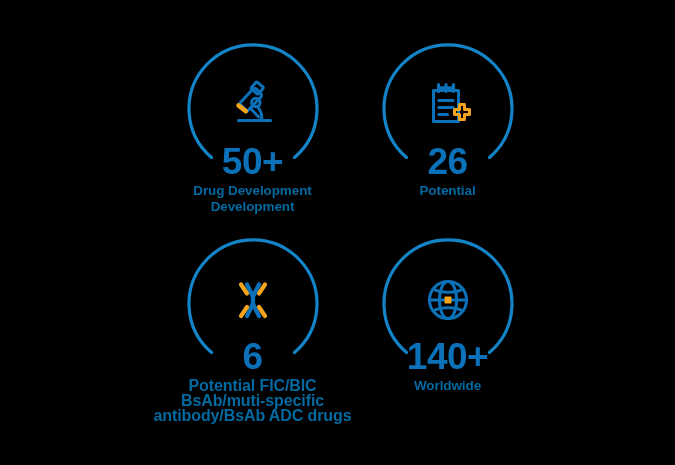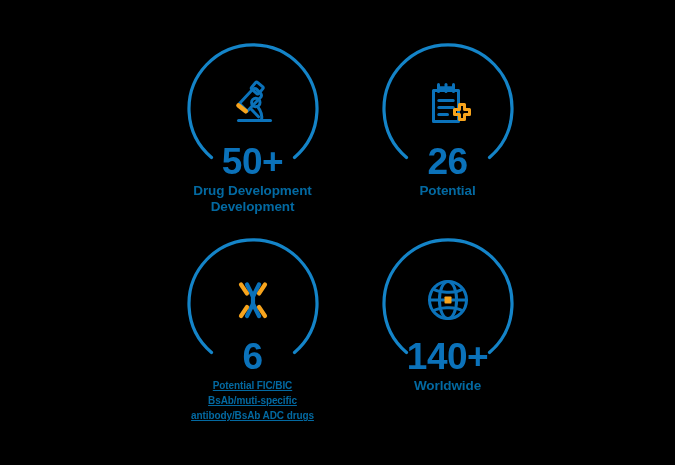--- a/index.html
+++ b/index.html
@@ -92,23 +92,22 @@
     letter-spacing: -0.1px;
   }
   .stat-label .line {
     display: block;
     white-space: nowrap;
   }
   
   .stat-card.wide-label .stat-label {
     left: -16px;
     width: 227px;
-    font-size: 10px;
+    font-size: 16px;
     line-height: 15px;
-    text-decoration: underline;
   }
 </style>
 </head>
 <body>
 
 <div class="infographic">
   <div class="stat-grid">
 
     <div class="stat-card">
       <div class="ring-wrap">

